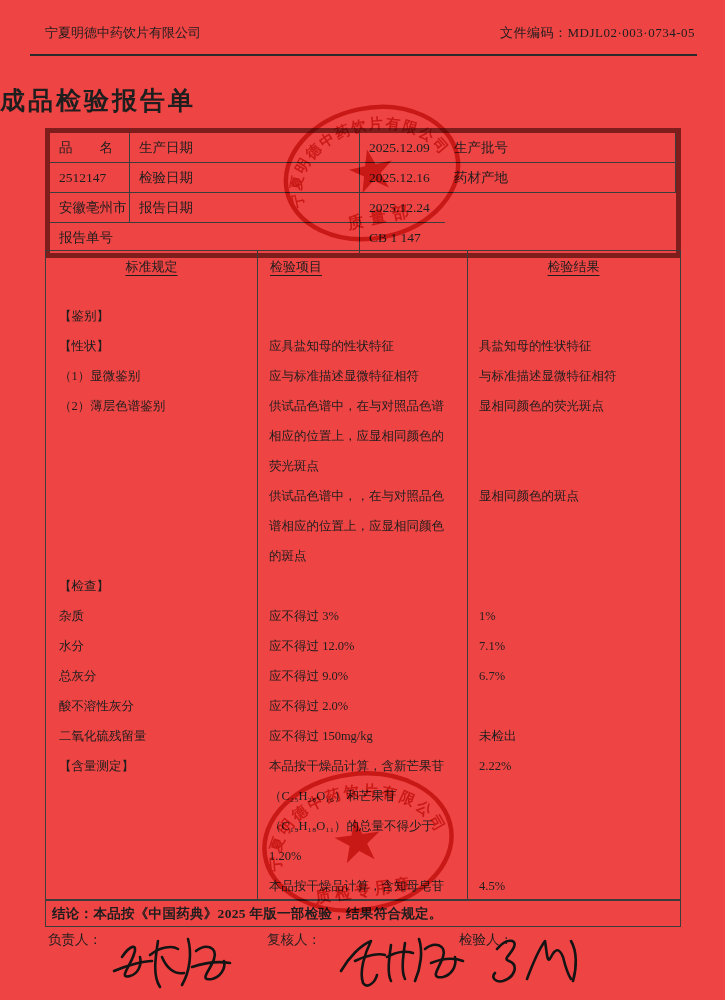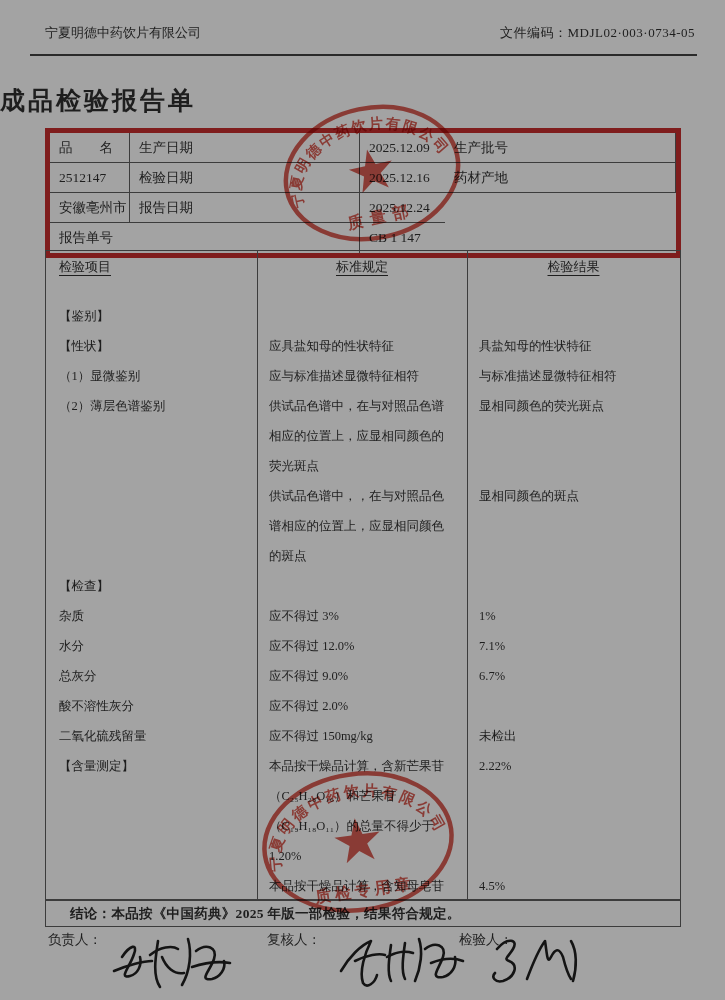--- a/index.html
+++ b/index.html
@@ -1,17 +1,17 @@
 <!DOCTYPE html>
 <html><head>
 <meta charset="utf-8">
 <style>
   html,body{margin:0;padding:0;background:#e8e8e8;}
   .page{
-    position:relative;width:725px;height:1000px;background:#a3a3a3;
+    position:relative;width:725px;height:1000px;background:#ef4444;
     font-family:"Liberation Serif","DejaVu Serif",serif;color:#1e1e1e;
     overflow:hidden;margin:0 auto;
   }
   
   .doc-header{
     position:absolute;left:30px;top:24px;width:667px;height:30px;
     border-bottom:2px solid #2a2a2a;display:flex;justify-content:space-between;
     align-items:flex-start;font-size:13px;
   }
   .doc-header .left{padding-left:15px;}
@@ -51,21 +51,21 @@
   .thead .hc.h2,.thead .hc.h3{text-align:center;}
   .tbody{padding-top:14px;}
   .trow{display:grid;grid-template-columns:211px 210px 1fr;min-height:30px;}
   .trow .c1{padding:0 10px 0 13px;line-height:30px;}
   .trow .c2{padding:0 12px;line-height:30px;}
   .trow .c3{padding:0 12px;line-height:30px;}
   
   .conclusion{
     position:absolute;left:45px;top:900px;width:636px;height:27px;
     border:1px solid #3c3c3c;box-sizing:border-box;display:flex;align-items:center;
-    font-size:13.5px;font-weight:bold;padding-left:24px;letter-spacing:.3px;
+    font-size:13.5px;font-weight:bold;padding-left:6px;letter-spacing:.3px;
   }
   
   .footer{position:absolute;left:45px;top:931px;width:636px;height:66px;font-size:13.5px;}
   .footer .lbl{position:absolute;top:0;}
   .footer .lbl.l1{left:3px;}
   .footer .lbl.l2{left:222px;}
   .footer .lbl.l3{left:414px;}
   .sig{position:absolute;}
   .sig path{fill:none;stroke:#141414;stroke-width:2.6;stroke-linecap:round;stroke-linejoin:round;}
   .sig.s1{left:55px;top:-4px;}
@@ -105,22 +105,22 @@
     <div class="cell last">2025.12.24</div>
 
     <div class="cell span2 bottom" style="border-right:1px solid #3c3c3c;">报告单号</div>
     <div class="cell span2 bottom last">CB 1 147</div>
   </div>
 
   <div class="insp-table">
     <div class="vline v1"></div>
     <div class="vline v2"></div>
     <div class="thead">
+      <div class="hc h2"><span>标准规定</span></div>
       <div class="hc h1"><span>检验项目</span></div>
-      <div class="hc h2"><span>标准规定</span></div>
       <div class="hc h3"><span>检验结果</span></div>
     </div>
     <div class="tbody" id="rows">
     <div class="trow">
       <div class="c1">【鉴别】</div>
       <div class="c2"></div>
       <div class="c3"></div>
     </div>
 
     <div class="trow">

